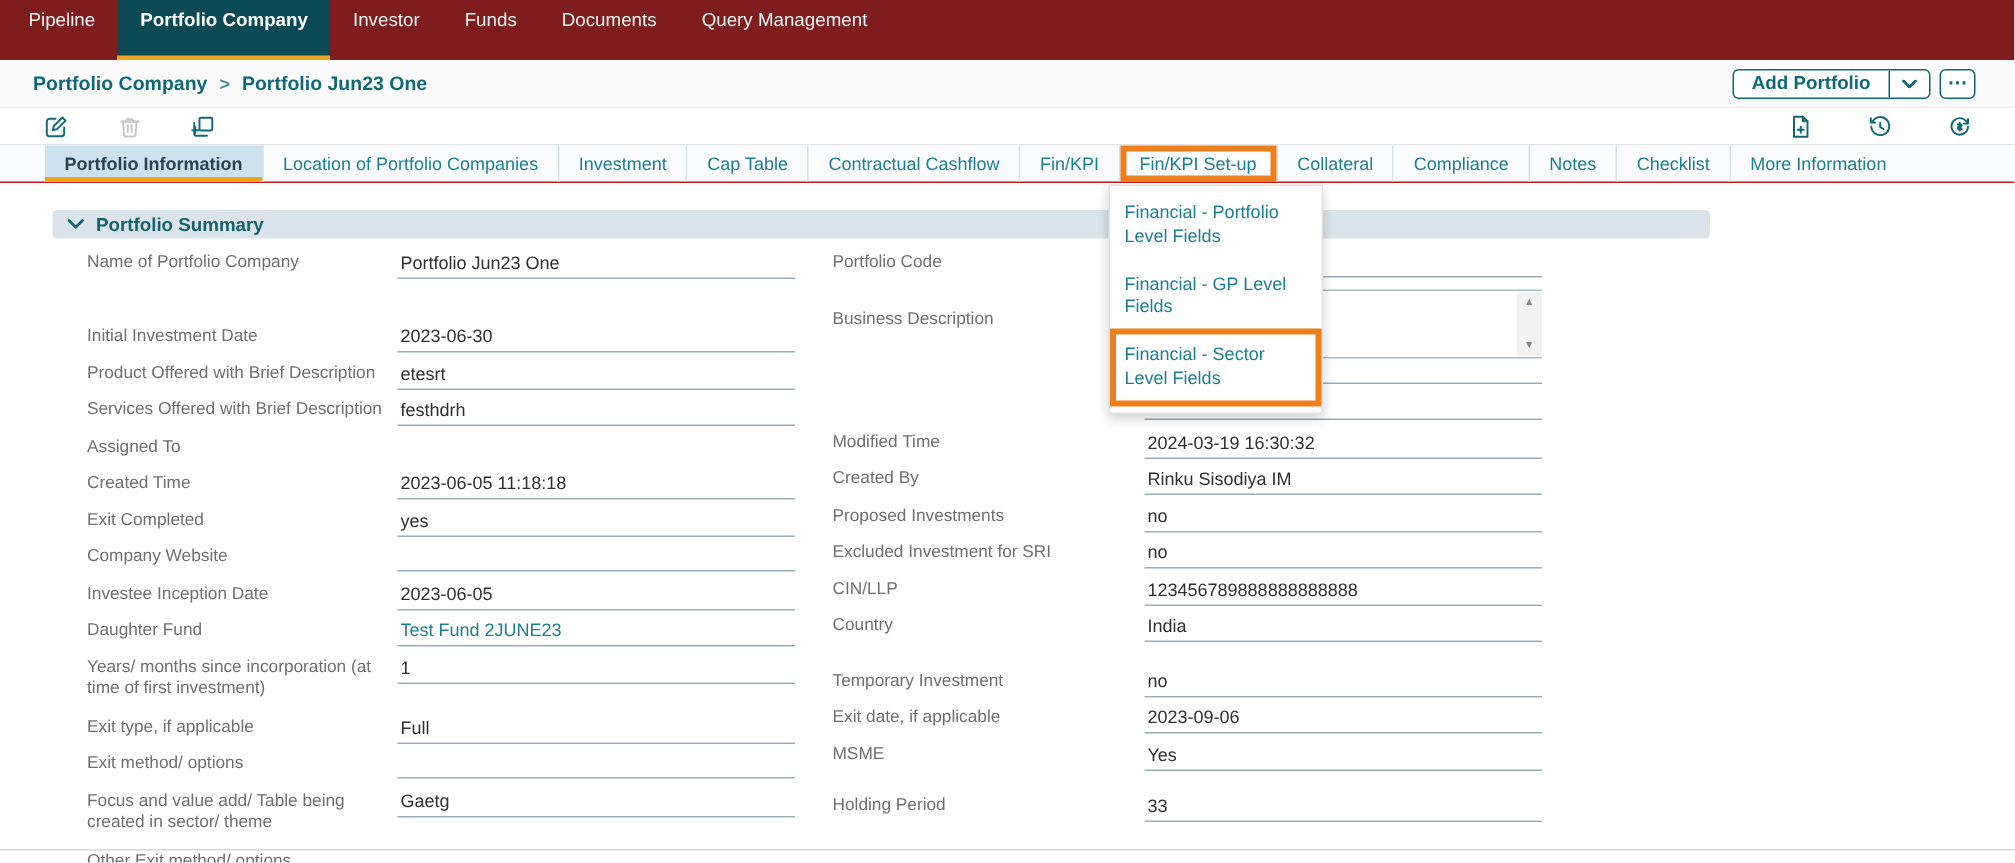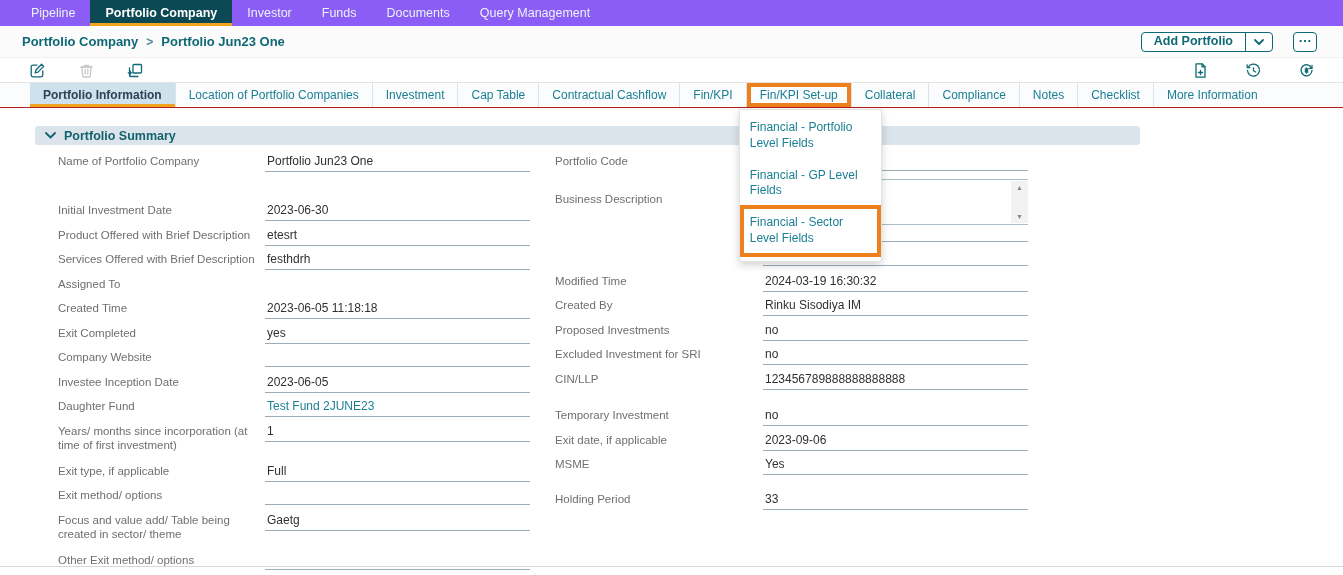--- a/index.html
+++ b/index.html
@@ -1,31 +1,31 @@
 <!DOCTYPE html>
 <html><head>
 <meta charset="utf-8">
 <style>
   * { margin:0; padding:0; box-sizing:border-box; }
   html,body { width:1343px; height:575px; overflow:hidden; background:#fff;
     font-family:"Liberation Sans", sans-serif; -webkit-font-smoothing:antialiased; }
 
   
-  .topnav { height:26px; background:#8b5cf6; display:flex; align-items:stretch; padding-left:16px; }
+  .topnav { height:40px; background:#7f1d1d; display:flex; align-items:stretch; padding-left:4px; }
   .nav-item { color:#eaf4f5; font-size:12.5px; font-weight:500; line-height:26px;
     padding:0 15px; cursor:pointer; white-space:nowrap; }
   .nav-item.active { background:#0b4a54; color:#fff; font-weight:700;
     box-shadow: inset 0 -3px 0 #f0a41d; }
 
   
   .crumbbar { height:32px; background:#fbfbfb; display:flex; align-items:center;
     padding:0 26px 0 22px; border-bottom:1px solid #f0f0f0; }
   .crumb { color:#0e6875; font-size:13px; font-weight:700; cursor:pointer; white-space:nowrap; }
   .crumb-sep { color:#4d8893; font-size:12px; font-weight:700; margin:0 8px; }
-  .crumb-actions { margin-left:auto; display:flex; align-items:center; gap:20px; }
+  .crumb-actions { margin-left:auto; display:flex; align-items:center; gap:6px; }
   .btn-split { display:flex; align-items:stretch; height:20px; border:1.5px solid #0e6875;
     border-radius:4px; background:#fff; cursor:pointer; overflow:hidden; }
   .btn-split .lbl { padding:0 12px; font-size:12.5px; font-weight:700; color:#0e6875; line-height:17px; }
   .btn-split .chev { width:27px; border-left:1.5px solid #0e6875; display:flex;
     align-items:center; justify-content:center; }
   .btn-more { height:20px; min-width:24px; border:1.5px solid #0e6875; border-radius:4px;
     background:#fff; color:#0e6875; font-size:13px; font-weight:700; line-height:15px;
     text-align:center; cursor:pointer; padding:0 4px; }
 
   
@@ -360,20 +360,24 @@
         <div class="form-row">
           <div class="form-label">Excluded Investment for SRI</div>
           <div class="form-value">no</div>
         </div>
 
         <div class="form-row">
           <div class="form-label">CIN/LLP</div>
           <div class="form-value">123456789888888888888</div>
         </div>
 
+        <div class="form-row">
+          <div class="form-label">Country</div>
+          <div class="form-value">India</div>
+        </div>
 
         <div class="form-row type-spacer12">
           
           
         </div>
 
         <div class="form-row">
           <div class="form-label">Temporary Investment</div>
           <div class="form-value">no</div>
         </div>

